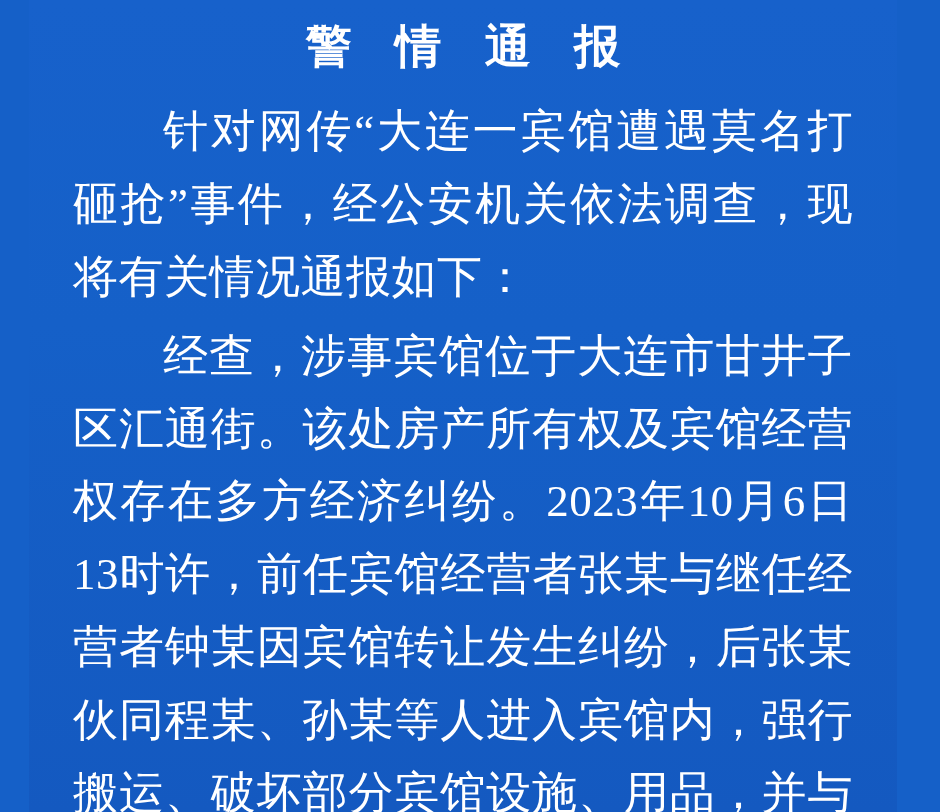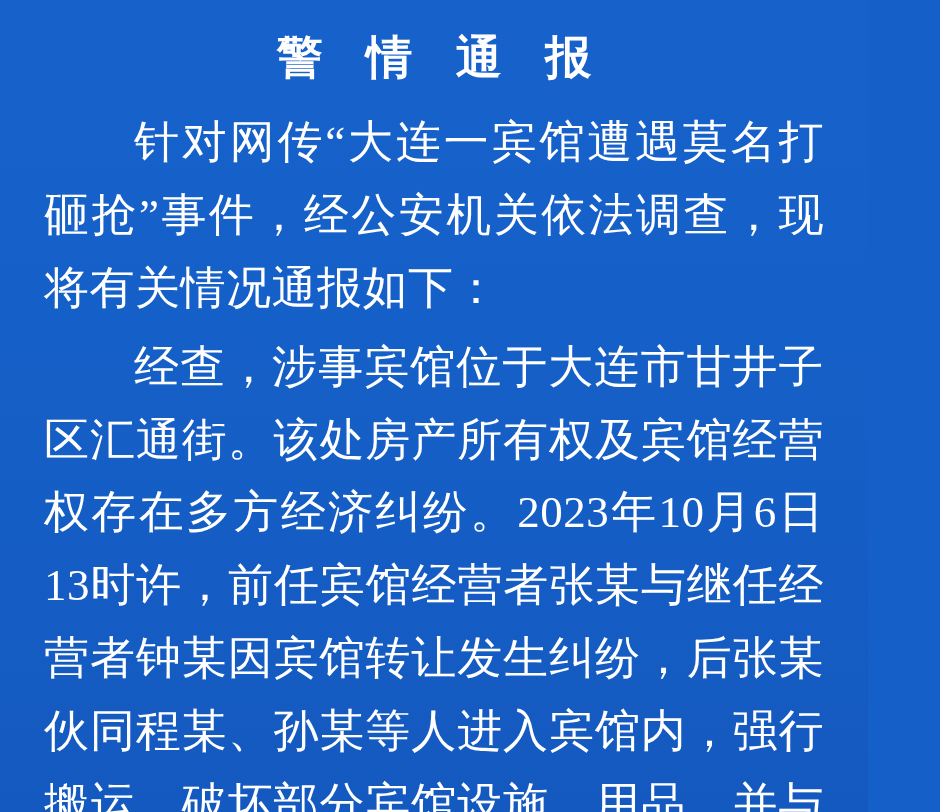--- a/index.html
+++ b/index.html
@@ -13,21 +13,22 @@
     font-family: "Liberation Serif", "DejaVu Serif", serif;
     color: #ffffff;
     overflow: hidden;
   }
   .page {
     position: relative;
     width: 868px;
     height: 812px;
     background: linear-gradient(180deg, #1761cb 0%, #1560c8 40%, #1459c0 100%);
     box-sizing: border-box;
-    padding: 17px 44px;
+    padding: 6px 44px;
+    margin-left: 29px;
   }
   .doc-title {
     text-align: center;
     font-size: 46px;
     font-weight: bold;
     letter-spacing: 16px;
     text-indent: 16px;
     line-height: 1.5;
     padding-top: 6px;
     margin: 0 0 14px 0;

